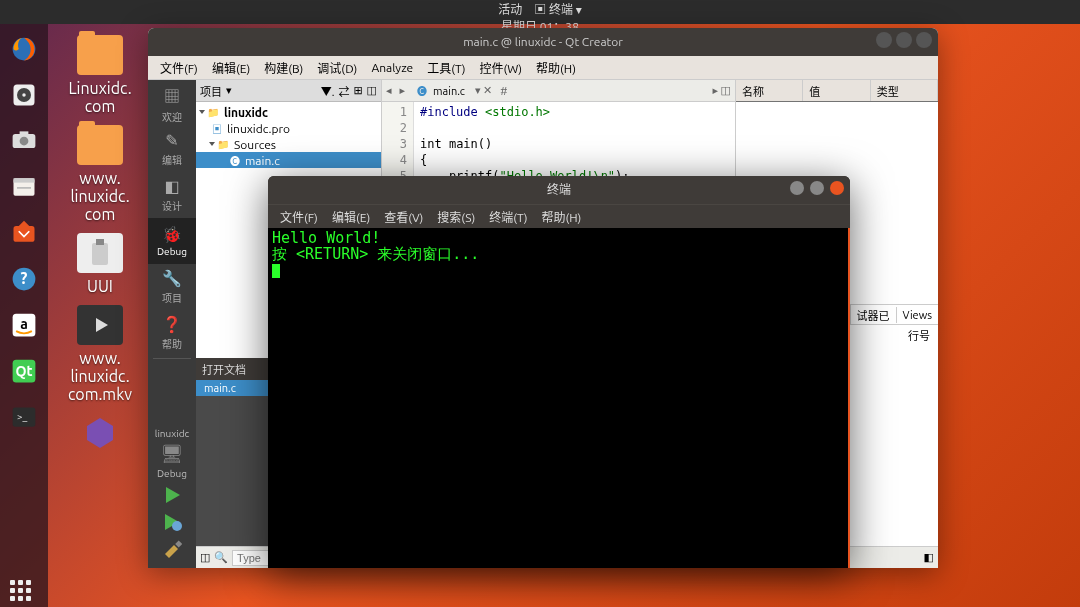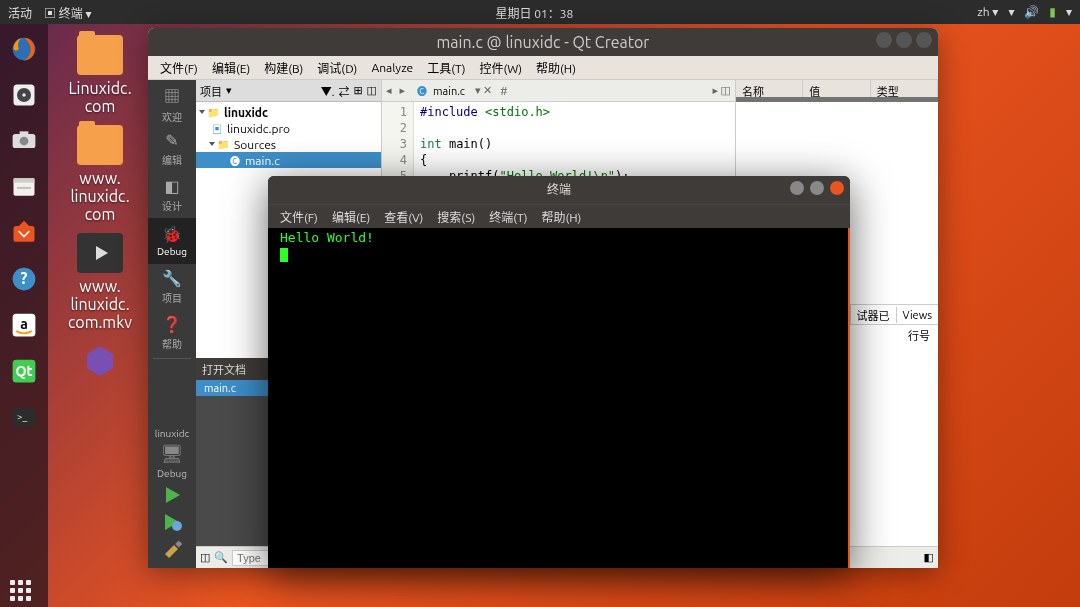--- a/index.html
+++ b/index.html
@@ -1,20 +1,20 @@
 <!DOCTYPE html>
 <html><head>
 <meta charset="utf-8">
 <style>
 * { margin: 0; padding: 0; box-sizing: border-box; }
 body { width: 1080px; height: 607px; font-family: "Ubuntu", "Noto Sans CJK SC", sans-serif; font-size: 12px; overflow: hidden; position: relative; }
 .desktop { width: 100%; height: 100%; background: linear-gradient(135deg, #5e2750 0%, #e95420 50%, #c33c0c 100%); position: relative; }
 
 
-.top-panel { height: 24px; background: #2c2c2c; color: #ddd; display: flex; align-items: center; padding: 0 8px; font-size: 12px; }
+.top-panel { height: 24px; background: #2c2c2c; color: #ddd; display: flex; align-items: center; padding: 0 8px; font-size: 12px; flex-direction: column; }
 .top-panel .left { display: flex; gap: 12px; }
 .top-panel .center { flex: 1; text-align: center; }
 .top-panel .right { display: flex; gap: 10px; align-items: center; justify-content: flex-end; }
 
 
 .launcher { position: absolute; left: 0; top: 24px; bottom: 0; width: 48px; background: rgba(40,20,30,0.75); display: flex; flex-direction: column; align-items: center; padding-top: 4px; gap: 4px; }
 .launcher-item { width: 42px; height: 42px; border-radius: 6px; display: flex; align-items: center; justify-content: center; }
 .launcher-item svg, .launcher-item .glyph { width: 28px; height: 28px; }
 .apps-btn { position: absolute; bottom: 6px; left: 10px; }
 .apps-grid { display: grid; grid-template-columns: repeat(3,5px); grid-template-rows: repeat(3,5px); gap: 3px; }
@@ -22,21 +22,21 @@
 
 
 .desktop-icons { position: absolute; left: 60px; top: 35px; width: 90px; }
 .dicon { width: 80px; text-align: center; color: #fff; font-size: 16px; margin-bottom: 10px; text-shadow: 0 1px 2px rgba(0,0,0,0.6); }
 .dicon .thumb { width: 46px; height: 40px; margin: 0 auto 4px; border-radius: 4px; }
 .folder { background: #f7a04b; border-radius: 2px; position: relative; }
 .folder::before { content:''; position:absolute; top:-4px; left:2px; width:16px; height:6px; background:#f7a04b; border-radius:2px 2px 0 0; }
 
 
 .qtwin { position: absolute; left: 148px; top: 28px; width: 790px; height: 540px; background: #fff; border-radius: 6px 6px 0 0; box-shadow: 0 6px 30px rgba(0,0,0,0.4); display: flex; flex-direction: column; overflow: hidden; }
-.qt-titlebar { height: 28px; background: #3f3b38; color: #ccc; text-align: center; line-height: 28px; font-size: 16px; position: relative; }
+.qt-titlebar { height: 28px; background: #3f3b38; color: #ccc; text-align: center; line-height: 28px; font-size: 12px; position: relative; }
 .win-ctrls { position: absolute; right: 6px; top: 4px; display: flex; gap: 4px; }
 .win-btn { width: 16px; height: 16px; border-radius: 50%; background: #555; }
 .qt-menubar { height: 24px; background: #e8e3dd; display: flex; align-items: center; padding: 0 6px; gap: 2px; font-size: 12px; border-bottom: 1px solid #ccc; }
 .qt-menubar .mitem { padding: 2px 6px; }
 .qt-body { flex: 1; display: flex; min-height: 0; }
 .qt-modebar { width: 48px; background: #3a3a3a; display: flex; flex-direction: column; align-items: center; }
 .mode { width: 48px; height: 46px; display:flex; flex-direction:column; align-items:center; justify-content:center; color:#aaa; font-size:10px; gap:2px; }
 .mode.active { background:#222; color:#fff; }
 .mode .mglyph { font-size: 16px; }
 .mode-divider { height:1px; width:80%; background:#555; margin:2px 0; }
@@ -64,49 +64,49 @@
 
 .editor-area { flex:1; display:flex; flex-direction:column; min-width:0; border-right:1px solid #ccc; }
 .ed-tabs { height:22px; background:#ecece8; border-bottom:1px solid #ccc; display:flex; align-items:center; font-size:11px; }
 .ed-tab { display:flex; align-items:center; padding:0 6px; gap:4px; }
 .ed-tabs .sym { padding:0 4px; color:#666; }
 .code { flex:1; display:flex; font-family: monospace; font-size:12px; }
 .gutter { width:32px; background:#f5f5f0; color:#888; text-align:right; padding:2px 6px 0 0; border-right:1px solid #ddd; }
 .gutter div { height:16px; line-height:16px; }
 .src { flex:1; padding:2px 6px; }
 .src div { height:16px; line-height:16px; white-space:pre; }
-.kw { color:#15803d; }
+.kw { color:#000000; }
 .pp { color:#000080; }
 .str { color:#007700; }
 .num { color:#000080; }
 .fn { font-weight: normal; }
 
 .right-panel { width:202px; background:#fff; display:flex; flex-direction:column; }
-.rp-head { height:22px; background:#e8e3dd; border-bottom:5px solid #737373; display:flex; font-size:11px; }
+.rp-head { height:22px; background:#e8e3dd; border-bottom:1px solid #737373; display:flex; font-size:11px; }
 .rp-head div { flex:1; padding:3px 6px; border-right:1px solid #ccc; }
 .rp-body { flex:1; }
 .rp-tabs { height:20px; border-top:1px solid #ccc; display:flex; align-items:center; justify-content:flex-end; font-size:11px; }
 .rp-tabs span { padding:2px 6px; border-left:1px solid #ccc; }
 .rp-row2 { height:20px; border-top:1px solid #ccc; text-align:right; padding:2px 8px; font-size:11px; }
 
 .status { height:22px; background:#ecece8; border-top:1px solid #ccc; display:flex; align-items:center; padding:0 4px; gap:4px; font-size:11px; }
 .status .srch { flex:0 0 120px; display:flex; align-items:center; gap:4px; }
 .status input { border:1px solid #ccc; font-size:11px; padding:1px 4px; width:80px; }
 
 
 .termwin { position:absolute; left:268px; top:176px; width:582px; height:392px; background:#2e2a27; border-radius:6px 6px 0 0; box-shadow:0 8px 40px rgba(0,0,0,0.6); display:flex; flex-direction:column; overflow:hidden; }
 .term-titlebar { height:28px; background:#3f3b38; color:#ddd; text-align:center; line-height:28px; font-size:12px; position:relative; }
 .term-ctrls { position:absolute; right:6px; top:5px; display:flex; gap:6px; }
 .term-ctrls .tbtn { width:14px; height:14px; border-radius:50%; }
 .tbtn.min { background:#888; }
 .tbtn.max { background:#888; }
 .tbtn.close { background:#e95420; }
 .term-menubar { height:24px; background:#3f3b38; color:#ddd; display:flex; align-items:center; padding:0 6px; gap:2px; font-size:12px; border-top:1px solid #4a4642; }
 .term-menubar .mitem { padding:2px 6px; }
-.term-body { flex:1; background:#000; color:#2aff2a; font-family: monospace; font-size:13px; padding:2px 12px; position:relative; border-right:2px solid #e95420; }
+.term-body { flex:1; background:#000; color:#2aff2a; font-family: monospace; font-size:15px; padding:2px 4px; position:relative; border-right:2px solid #e95420; }
 .term-body div { line-height:16px; white-space:pre; }
 .cursor { display:inline-block; width:8px; height:14px; background:#2aff2a; vertical-align:middle; }
 </style>
 </head>
 <body>
 
 <div class="desktop">
 
   <div class="top-panel">
     <div class="left">
@@ -203,20 +203,29 @@
     <div class="dicon">
         <div class="thumb folder"></div>
         <div style="white-space:pre-line">Linuxidc.
 com</div>
       </div>
     <div class="dicon">
         <div class="thumb folder"></div>
         <div style="white-space:pre-line">www.
 linuxidc.
 com</div>
+      </div>
+    <div class="dicon">
+        <div class="thumb" style="background:#eee;border-radius:4px;display:flex;align-items:center;justify-content:center">
+          <svg width="20" height="28" viewBox="0 0 20 28">
+            <rect x="2" y="4" width="16" height="22" fill="#ccc" rx="2"></rect>
+            <rect x="6" y="0" width="8" height="6" fill="#888"></rect>
+          </svg>
+        </div>
+        <div>UUI</div>
       </div>
     <div class="dicon">
         <div class="thumb" style="background:#333;border-radius:4px;display:flex;align-items:center;justify-content:center">
           <svg width="24" height="24" viewBox="0 0 24 24">
             <polygon points="8,5 20,12 8,19" fill="#ddd"></polygon>
           </svg>
         </div>
         <div style="white-space:pre-line">www.
 linuxidc.
 com.mkv</div>
@@ -412,17 +421,18 @@
     <div class="term-menubar">
       <span class="mitem">文件(F)</span>
       <span class="mitem">编辑(E)</span>
       <span class="mitem">查看(V)</span>
       <span class="mitem">搜索(S)</span>
       <span class="mitem">终端(T)</span>
       <span class="mitem">帮助(H)</span>
     </div>
     <div class="term-body">
       <div>Hello World!</div>
+      <div>按 &lt;RETURN&gt; 来关闭窗口...</div>
       <div><span class="cursor"></span></div>
     </div>
   </div>
 
 </div>
 
 </body></html>

